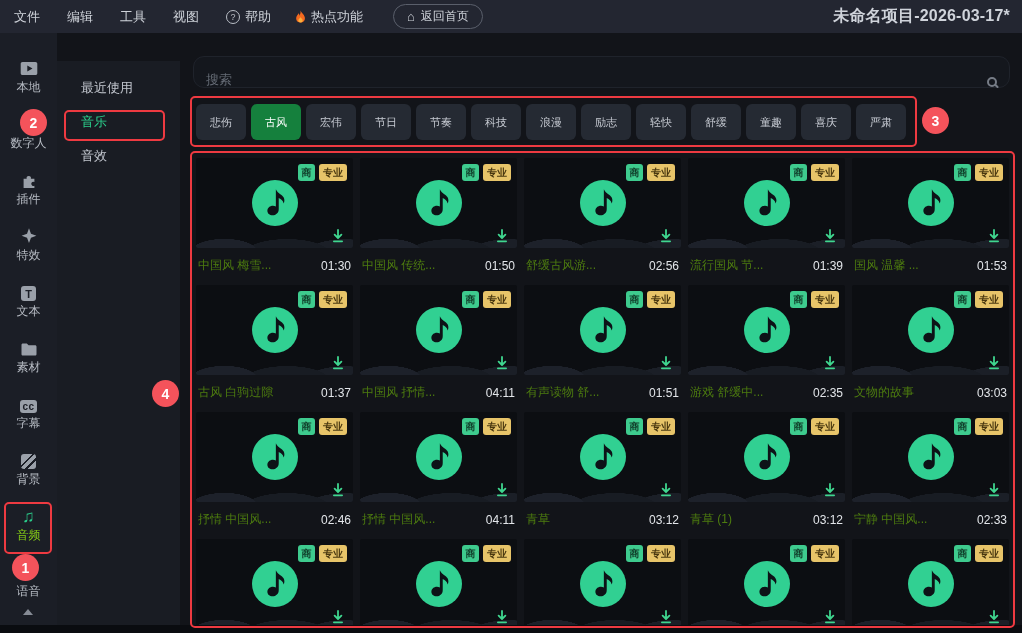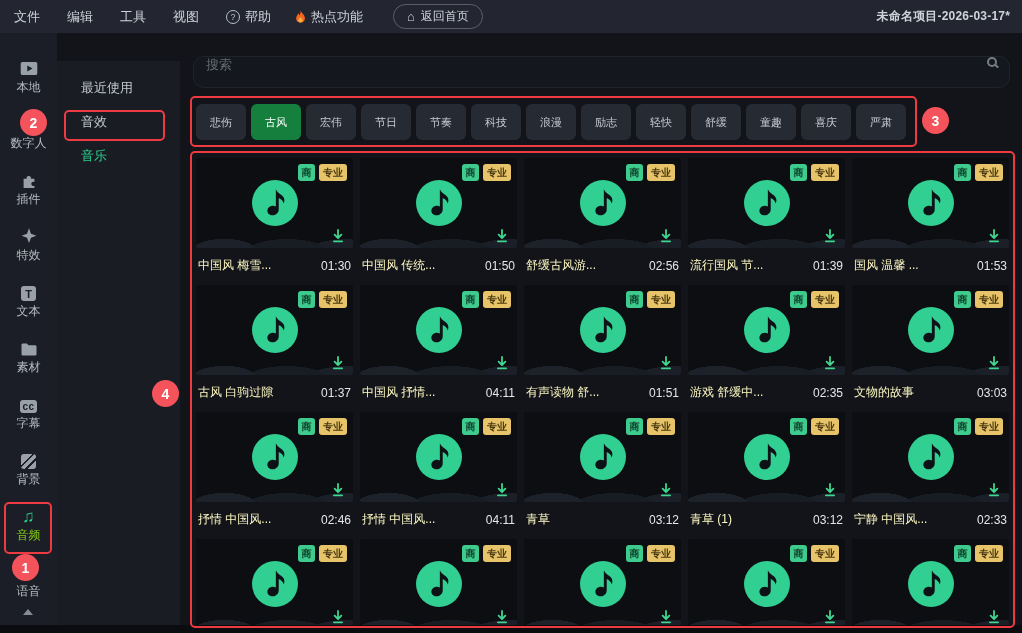--- a/index.html
+++ b/index.html
@@ -12,21 +12,21 @@
             display:flex; align-items:center; padding:0 12px 0 14px; z-index:5; }
   .menu-item { color:#ced2d9; font-size:13px; margin-right:27px; cursor:default; }
   .help-group, .hot-group { display:flex; align-items:center; gap:5px; color:#ced2d9; font-size:13px; margin-right:24px; }
   .qmark { width:14px; height:14px; border:1px solid #b9bec6; border-radius:50%; font-size:9px;
            display:flex; align-items:center; justify-content:center; color:#b9bec6; }
   .flame { width:11px; height:14px; }
   .home-btn { display:flex; align-items:center; gap:6px; border:1px solid #5a5f6b; border-radius:14px;
               padding:3px 13px; color:#ced2d9; font-size:12px; margin-left:6px; }
   .home-glyph { font-size:13px; line-height:1; color:#ced2d9; }
   .spacer { flex:1; }
-  .project-title { color:#cfd3da; font-size:12px; font-weight:bold; letter-spacing:.2px; }
+  .project-title { color:#cfd3da; font-size:16px; font-weight:bold; letter-spacing:.2px; }
 
   
   .rail { position:absolute; left:0; top:33px; width:57px; height:592px; background:#1b1e26;
           display:flex; flex-direction:column; align-items:center; padding-top:18px; z-index:2; }
   .rail-item { width:57px; height:42px; margin-bottom:14px; display:flex; flex-direction:column;
                align-items:center; justify-content:flex-end; gap:4px; cursor:default; }
   .rail-item .glyph { height:18px; display:flex; align-items:flex-end; justify-content:center; color:#9aa0a9; }
   .rail-item .rlabel { font-size:12px; color:#b6bbc3; line-height:1; }
   .rail-item.active .rlabel { color:#84cc16; }
   .rail-item.active .glyph { color:#2bce8c; }
@@ -43,21 +43,21 @@
   
   .panel { position:absolute; left:57px; top:33px; width:123px; height:592px; background:#191c23;
            padding-top:15px; z-index:2;margin-top:28px; }
   .panel-item { height:24px; margin-bottom:10px; display:flex; align-items:center;
                 padding-left:24px; color:#c3c7cf; font-size:13px; cursor:default; }
   .panel-item.active { color:#2bce8c; }
 
   
   .main { position:absolute; left:180px; top:33px; width:842px; height:592px; background:#121419; }
   .searchbar { position:absolute; left:13px; top:23px; width:817px; height:32px; background:#14171d;
-               border:1px solid #1f232b; border-radius:11px; display:flex; align-items:flex-start; padding:0 12px; }
+               border:1px solid #1f232b; border-radius:11px; display:flex; align-items:flex-end; padding:0 12px; }
   .searchbar input { flex:1; background:transparent; border:none; outline:none; color:#c3c7cf; font-size:13px;
                      font-family:"Liberation Sans","DejaVu Sans",sans-serif; }
   .searchbar input::placeholder { color:#666c76; }
   .mag { position:relative; width:10px; height:10px; border:2px solid #767c86; border-radius:50%; margin-left:8px; }
   .mag:after { content:''; position:absolute; width:5px; height:2px; background:#767c86;
                right:-4px; bottom:-2px; transform:rotate(45deg); border-radius:1px; }
 
   .tabsrow { position:absolute; left:16px; top:71px; display:flex; gap:5px; }
   .chip { min-width:50px; height:36px; padding:0 8px; background:#252a33; border-radius:6px; color:#c6cad2;
           font-size:11px; display:flex; align-items:center; justify-content:center; cursor:default; }
@@ -74,21 +74,21 @@
         radial-gradient(70px 24px at 58% 120%, #181c23 0 60%, transparent 61%),
         radial-gradient(60px 20px at 95% 112%, #1b1f27 0 60%, transparent 61%); }
   .badges { position:absolute; top:6px; right:6px; display:flex; gap:4px; z-index:2; }
   .badge-com { width:17px; height:17px; background:#3ecb8e; border-radius:3px; color:#0f3a27;
                font-size:10px; font-weight:bold; display:flex; align-items:center; justify-content:center; }
   .badge-pro { height:17px; padding:0 4px; background:#e7c469; border-radius:3px; color:#4a3810;
                font-size:10px; font-weight:bold; display:flex; align-items:center; justify-content:center; }
   .note-circle { position:absolute; left:50%; top:45px; transform:translate(-50%,-50%); width:46px; height:46px; }
   .dl { position:absolute; right:8px; bottom:5px; width:14px; height:14px; }
   .meta { display:flex; justify-content:space-between; align-items:center; padding:9px 2px 0 2px; }
-  .title { color:#fef9c3; font-size:12px; white-space:nowrap; overflow:hidden; max-width:110px; }
+  .title { color:#4d7c0f; font-size:12px; white-space:nowrap; overflow:hidden; max-width:110px; }
   .dur { color:#e3e6ea; font-size:12px; flex-shrink:0; }
 
   .bottomstrip { position:absolute; left:0; top:625px; width:1022px; height:8px; background:#0a0c10; z-index:4; }
 
   
   .anno-box { position:absolute; border:2px solid #ee3a41; border-radius:5px; z-index:9; pointer-events:none; }
   .anno-circle { position:absolute; width:27px; height:27px; border-radius:50%; background:#f4535b;
                  color:#fff; font-size:14px; font-weight:bold; display:flex; align-items:center;
                  justify-content:center; z-index:10; pointer-events:none; }
   #box-audio { left:4px;  top:502px; width:48px;  height:52px; }
@@ -214,22 +214,22 @@
           </svg>
       </span>
       <span class="rlabel">语音</span>
     </div>
 
     <span class="rail-scroll"></span>
   </div>
 
   <div class="panel">
     <div class="panel-item">最近使用</div>
+    <div class="panel-item active">音乐</div>
     <div class="panel-item">音效</div>
-    <div class="panel-item active">音乐</div>
   </div>
 
   <div class="main">
 
     <div class="searchbar">
       <input type="text" placeholder="搜索" style="">
       <span class="mag"></span>
     </div>
 
     <div class="tabsrow">

